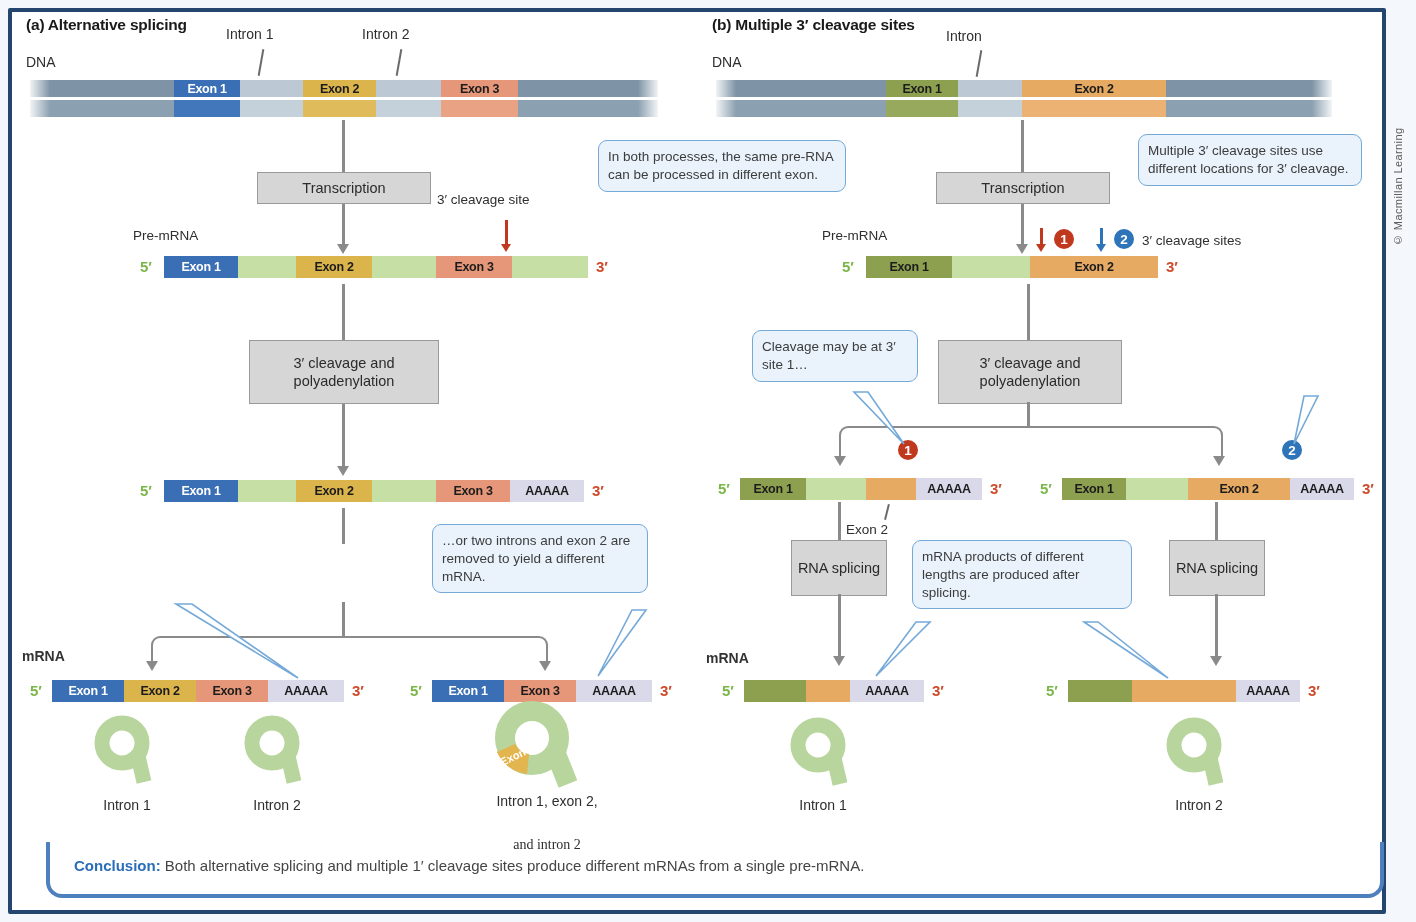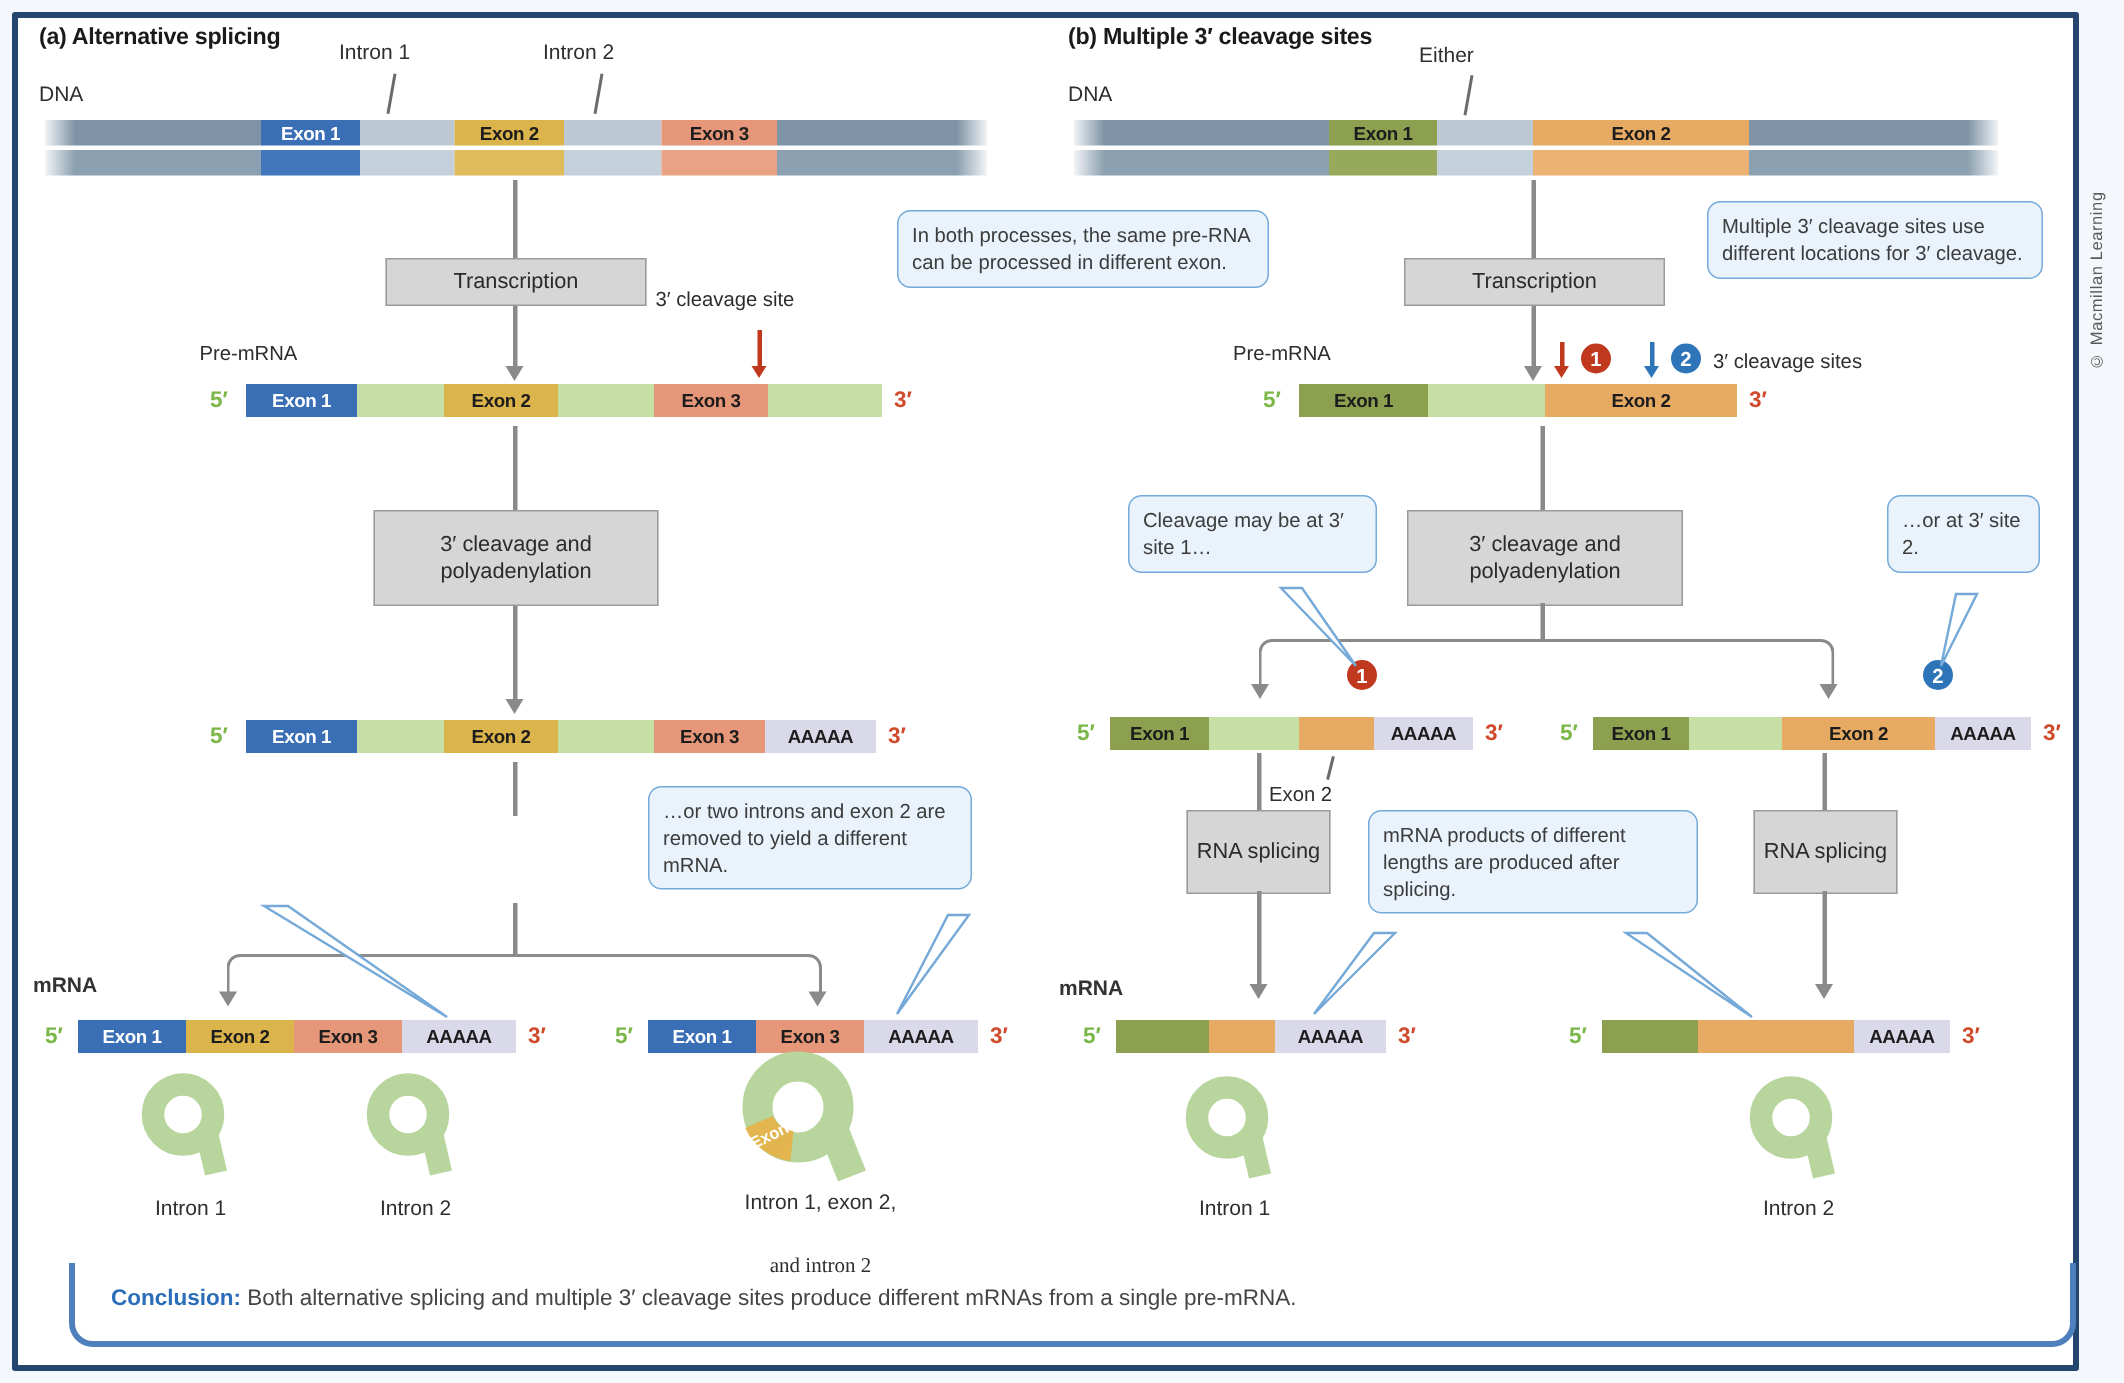--- a/index.html
+++ b/index.html
@@ -152,21 +152,21 @@
     <circle cx="62" cy="40" r="27" fill="none" stroke="#b7d59c" stroke-width="20"></circle>
     <path d="M86 56 L98 86" fill="none" stroke="#b7d59c" stroke-width="20"></path>
     <path d="M36 50 A27 27 0 0 0 58 66" fill="none" stroke="#e2b54e" stroke-width="20"></path>
     <text x="30" y="66" transform="rotate(-26 36 62)" font-size="11" font-weight="bold" fill="#fff">Exon 2</text>
   </svg>
   <div class="lariat-label" style="left:462px;top:792px;width:170px;">Intron 1, exon 2,</div>
   <div class="lariat-label" style="left:462px;top:836px;width:170px;font-family:Liberation Serif, serif;">and intron 2</div>
 
   <div class="ptitle" style="left:712px;top:16px;">(b)  Multiple 3′ cleavage sites</div>
   <div class="lbl" style="left:712px;top:54px;">DNA</div>
-  <div class="lbl" style="left:946px;top:28px;">Either</div>
+  <div class="lbl" style="left:946px;top:28px;">Intron</div>
   <div class="tick" style="left:978px;top:50px;transform:rotate(10deg);"></div>
 
   <div class="dnarow" style="left:716px;top:80px;">
     <div class="seg" style="width:170px;background:linear-gradient(to right,rgba(126,148,166,0.1),#7e94a6 20px);"></div>
     <div class="seg" style="width:72px;background:#8ca050;">Exon 1</div>
     <div class="seg" style="width:64px;background:#bcc9d4;"></div>
     <div class="seg" style="width:144px;background:#e7aa63;">Exon 2</div>
     <div class="seg" style="width:166px;background:linear-gradient(to left,rgba(126,148,166,0.1),#7e94a6 20px);"></div>
   </div>
   <div class="dnarow" style="left:716px;top:100px;">
@@ -197,21 +197,20 @@
   <span class="prime five" style="left:842px;top:258px;">5′</span>
   <div class="strand" style="left:866px;top:256px;width:292px;">
     <div class="seg" style="width:86px;background:#8ca050;">Exon 1</div>
     <div class="seg" style="width:78px;background:#c6dfa4;"></div>
     <div class="seg" style="width:128px;background:#e7aa63;">Exon 2</div>
   </div>
   <span class="prime three" style="left:1166px;top:258px;">3′</span>
 
   <div class="callout" style="left:736px;top:330px;width:146px;margin-left:16px;">Cleavage may be at 3′ site 1…</div>
   <div class="pbox" style="left:938px;top:340px;width:182px;height:62px;">3′ cleavage and polyadenylation</div>
-  <div class="callout" style="left:1258px;top:330px;width:82px;">…or at 3′ site 2.</div>
 
   <div class="vline" style="left:1027px;top:284px;height:56px;"></div>
   <div class="vline" style="left:1027px;top:402px;height:24px;"></div>
   <div class="branch" style="left:839px;top:426px;width:380px;height:30px;"></div>
   <div class="ahead" style="left:834px;top:456px;"></div>
   <div class="ahead" style="left:1213px;top:456px;"></div>
   <div class="marker m-red" style="left:898px;top:440px;">1</div>
   <div class="marker m-blue" style="left:1282px;top:440px;">2</div>
 
   <svg class="ptr" style="left:850px;top:392px;" width="60" height="56">
@@ -284,15 +283,15 @@
   <div class="lariat-label" style="left:782px;top:796px;width:82px;">Intron 1</div>
 
   <svg class="ptr" style="left:1158px;top:712px;" width="82" height="80">
     <circle cx="36" cy="33" r="20" fill="none" stroke="#b7d59c" stroke-width="15"></circle>
     <path d="M52 46 L58 72" fill="none" stroke="#b7d59c" stroke-width="15"></path>
   </svg>
   <div class="lariat-label" style="left:1158px;top:796px;width:82px;">Intron 2</div>
 
   <div class="conc-bracket"></div>
   <div class="conc-text">
-    <span class="conc-label">Conclusion:</span><span> Both alternative splicing and multiple 3′ cleavage sites produce different mRNAs from a single pre-mRNA.</span>
+    <span class="conc-label">Conclusion:</span><span> Both alternative splicing and multiple 1′ cleavage sites produce different mRNAs from a single pre-mRNA.</span>
   </div>
 </div>
 
 </body></html>

